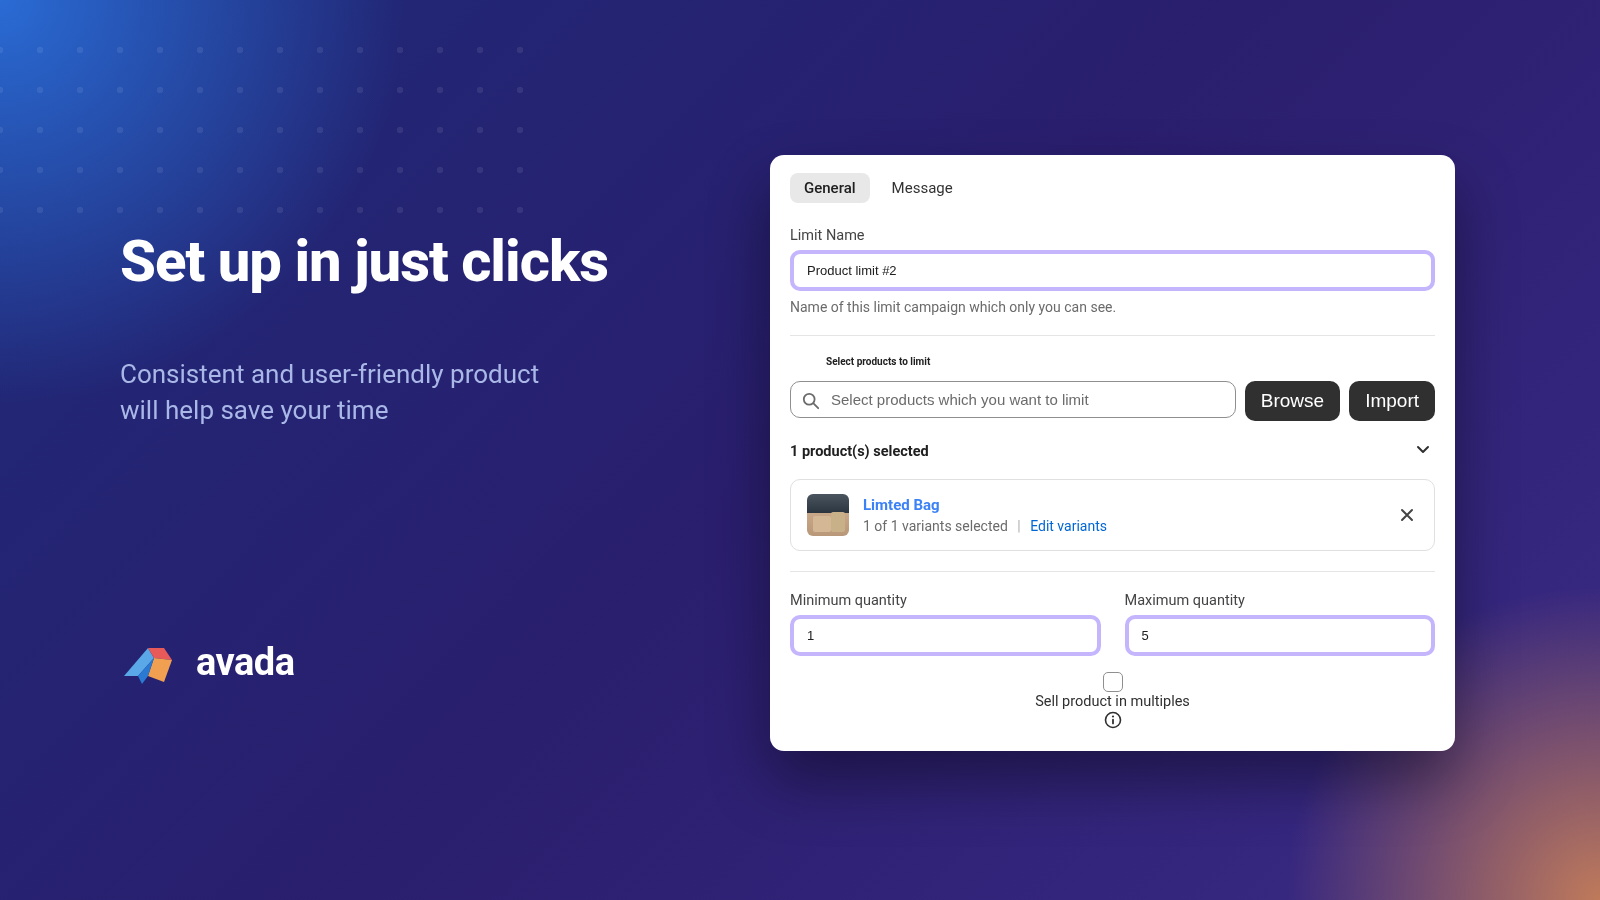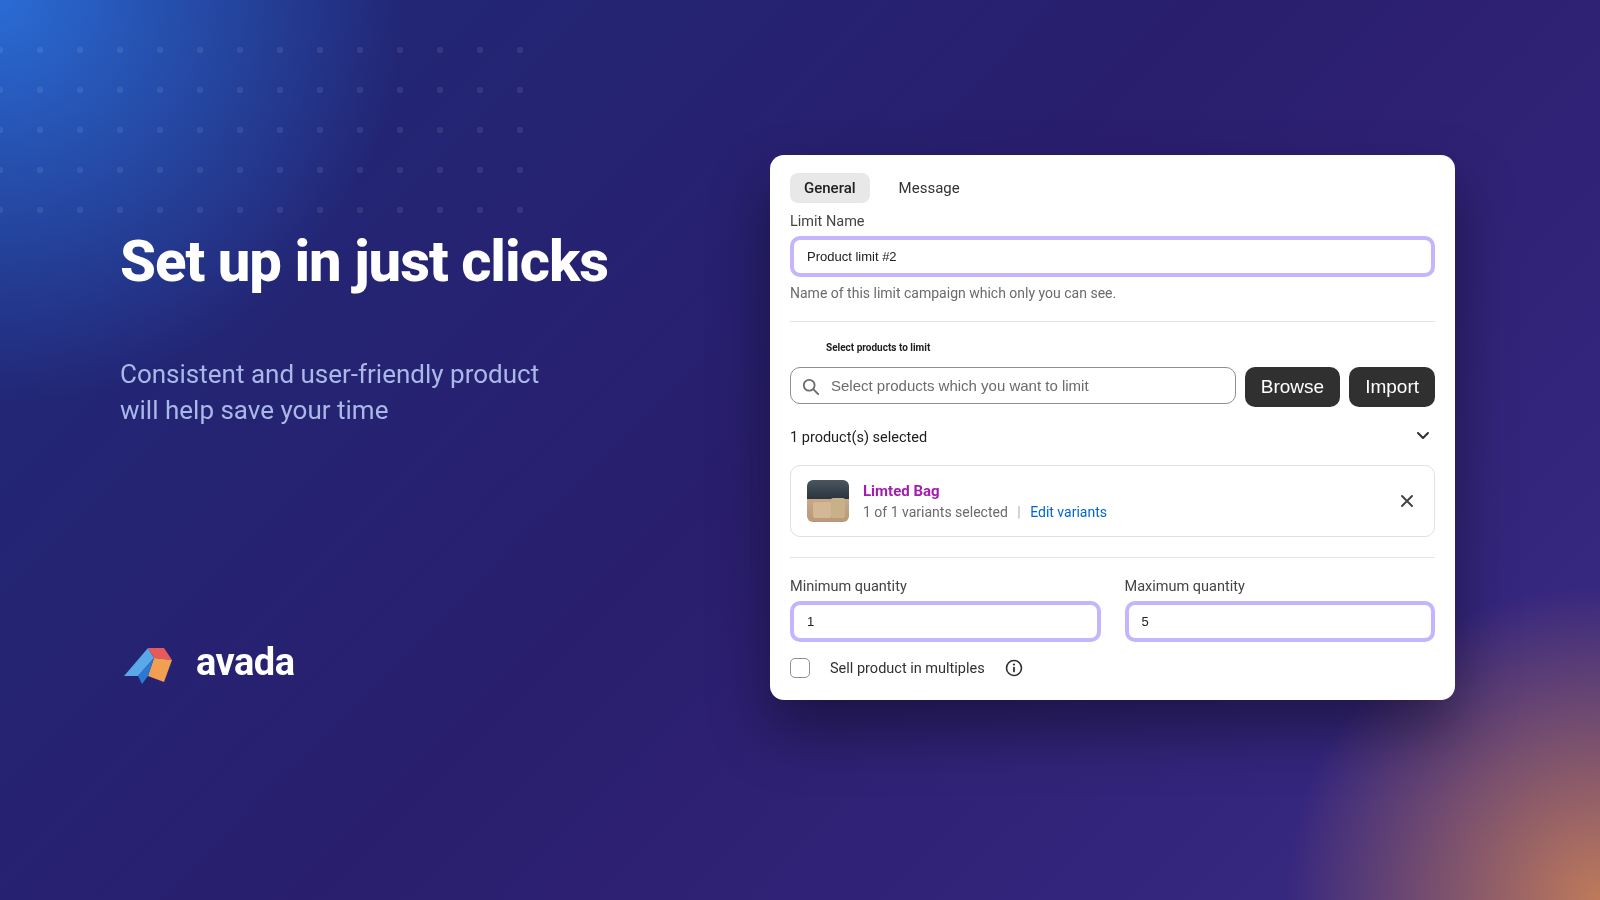--- a/index.html
+++ b/index.html
@@ -62,22 +62,22 @@
   right: 145px;
   top: 155px;
   width: 685px;
   background: #fff;
   border-radius: 14px;
   padding: 18px 20px 22px 20px;
   box-shadow: 0 30px 60px rgba(0,0,0,0.4);
 }
 .tabs {
   display: flex;
-  gap: 15px;
-  margin-bottom: 10px;
+  gap: 8px;
+  margin-bottom: 24px;
 }
 .tab {
   padding: 6px 14px;
   font-size: 15px;
   border-radius: 8px;
   cursor: pointer;
   color: #333;
 }
 .tab.active {
   background: #e8e8e8;
@@ -150,21 +150,21 @@
 .selected-row {
   display: flex;
   justify-content: space-between;
   align-items: center;
   margin-top: 16px;
   margin-bottom: 14px;
 }
 .selected-count {
   font-size: 14.5px;
   color: #202020;
-  font-weight: 400;
+  font-weight: 700;
 }
 .product-card {
   border: 1px solid #e0e0e0;
   border-radius: 10px;
   padding: 14px 16px;
   display: flex;
   align-items: center;
   gap: 14px;
 }
 .product-thumb {
@@ -194,21 +194,21 @@
   height: 20px;
   background: #c8b088;
   border-radius: 2px;
 }
 .product-info {
   flex: 1;
 }
 .product-name {
   font-size: 15px;
   font-weight: 700;
-  color: #a21caf;
+  color: #3b82f6;
   margin-bottom: 4px;
 }
 .product-sub {
   font-size: 14px;
   color: #6b6b6b;
 }
 .edit-link {
   color: #0066d6;
   cursor: pointer;
 }
@@ -223,22 +223,23 @@
   padding: 4px;
 }
 .two-col {
   display: flex;
   gap: 24px;
 }
 .col { flex: 1; }
 .checkbox-row {
   display: flex;
   align-items: center;
-  gap: 20px;
+  gap: 1px;
   margin-top: 16px;
+  flex-direction: column;
 }
 .checkbox {
   width: 20px;
   height: 20px;
   border: 1.5px solid #8f8f8f;
   border-radius: 5px;
   cursor: pointer;
 }
 .checkbox-label {
   font-size: 14.5px;

